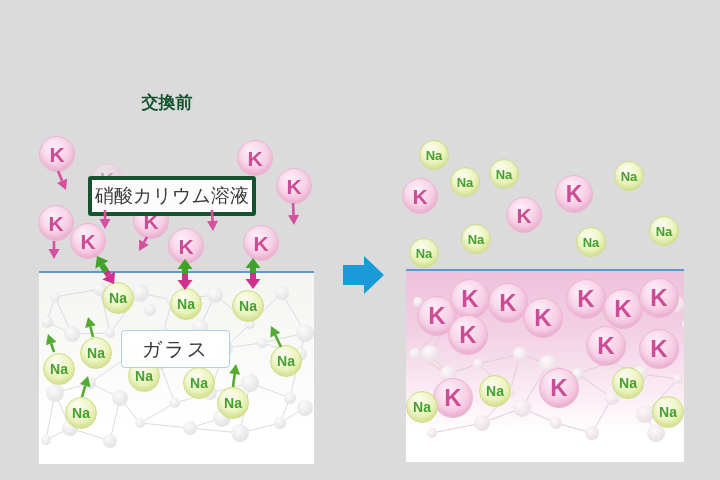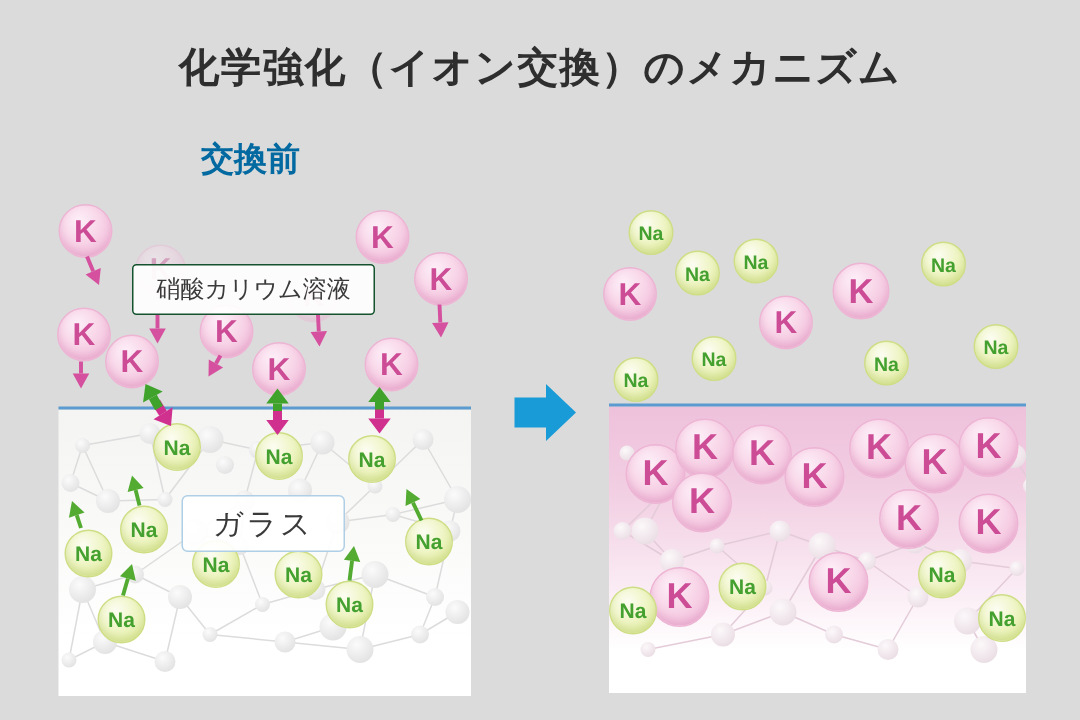--- a/index.html
+++ b/index.html
@@ -3,21 +3,21 @@
 <meta charset="utf-8">
 <style>
   html,body{margin:0;padding:0;}
   body{font-family:"Liberation Sans","DejaVu Sans",sans-serif;}
   #stage{position:relative;width:720px;height:480px;background:#dbdbdb;overflow:hidden;}
 
   .main-title{position:absolute;left:0;top:27px;width:720px;text-align:center;
     font-size:27px;font-weight:bold;color:#2e2e2e;letter-spacing:1px;}
 
   .panel-title{position:absolute;top:91px;transform:translateX(-50%);
-    font-size:22px;font-weight:bold;color:#0369a1;}
+    font-size:17px;font-weight:bold;color:#14532d;}
 
   .glass{position:absolute;overflow:hidden;border-top:2px solid #5c9bd0;z-index:1;}
   .glass-left{left:39px;top:271px;width:275px;height:191px;
     background:linear-gradient(180deg,#f4f4f3 0%,#fafaf9 45%,#ffffff 80%);}
   .glass-right{left:406px;top:269px;width:278px;height:191px;
     background:linear-gradient(180deg,#eec1db 0%,#f2cfe3 30%,#f9e7f1 58%,#ffffff 85%);}
   .lattice{position:absolute;left:0;top:0;}
 
   .ion{position:absolute;border-radius:50%;display:flex;align-items:center;justify-content:center;
     font-weight:bold;z-index:2;line-height:1;}
@@ -25,32 +25,31 @@
     border:1px solid #edb4d4;color:#cc4d96;
     box-shadow:inset 0 -3px 5px rgba(210,120,170,.30);}
   .ion.na{background:radial-gradient(circle at 38% 30%,#fcfdf2 0%,#eff5c6 45%,#dcea90 100%);
     border:1px solid #cede85;color:#44a02f;
     box-shadow:inset 0 -3px 4px rgba(160,180,80,.25);}
   .ion.faint{opacity:.4;}
 
   .label-box{position:absolute;background:rgba(255,255,255,.92);z-index:3;
     display:flex;align-items:center;justify-content:center;color:#3a3a3a;}
   .solution-label{left:88px;top:176px;width:160px;height:32px;
-    border:1px solid #14532d;border-radius:3px;font-size:16px;}
+    border:4px solid #14532d;border-radius:3px;font-size:19px;}
   .glass-label{left:121px;top:330px;width:107px;height:36px;
     border:1px solid #aecfe6;border-radius:4px;font-size:20px;letter-spacing:2px;}
 
   #arrows{position:absolute;left:0;top:0;z-index:4;}
 </style>
 </head>
 <body>
 
 <div id="stage">
 
-  <div class="main-title">化学強化（イオン交換）のメカニズム</div>
 
   <div class="panel-title" style="left:167px">交換前</div>
 
   <div class="glass glass-left">
     <svg class="lattice" id="latL" width="275" height="191">
         <defs>
           <radialGradient id="glatL" cx="38%" cy="32%" r="75%">
     <stop offset="0%" stop-color="#fbfbfb"></stop>
             <stop offset="100%" stop-color="#e1e1e1"></stop>
           </radialGradient>

